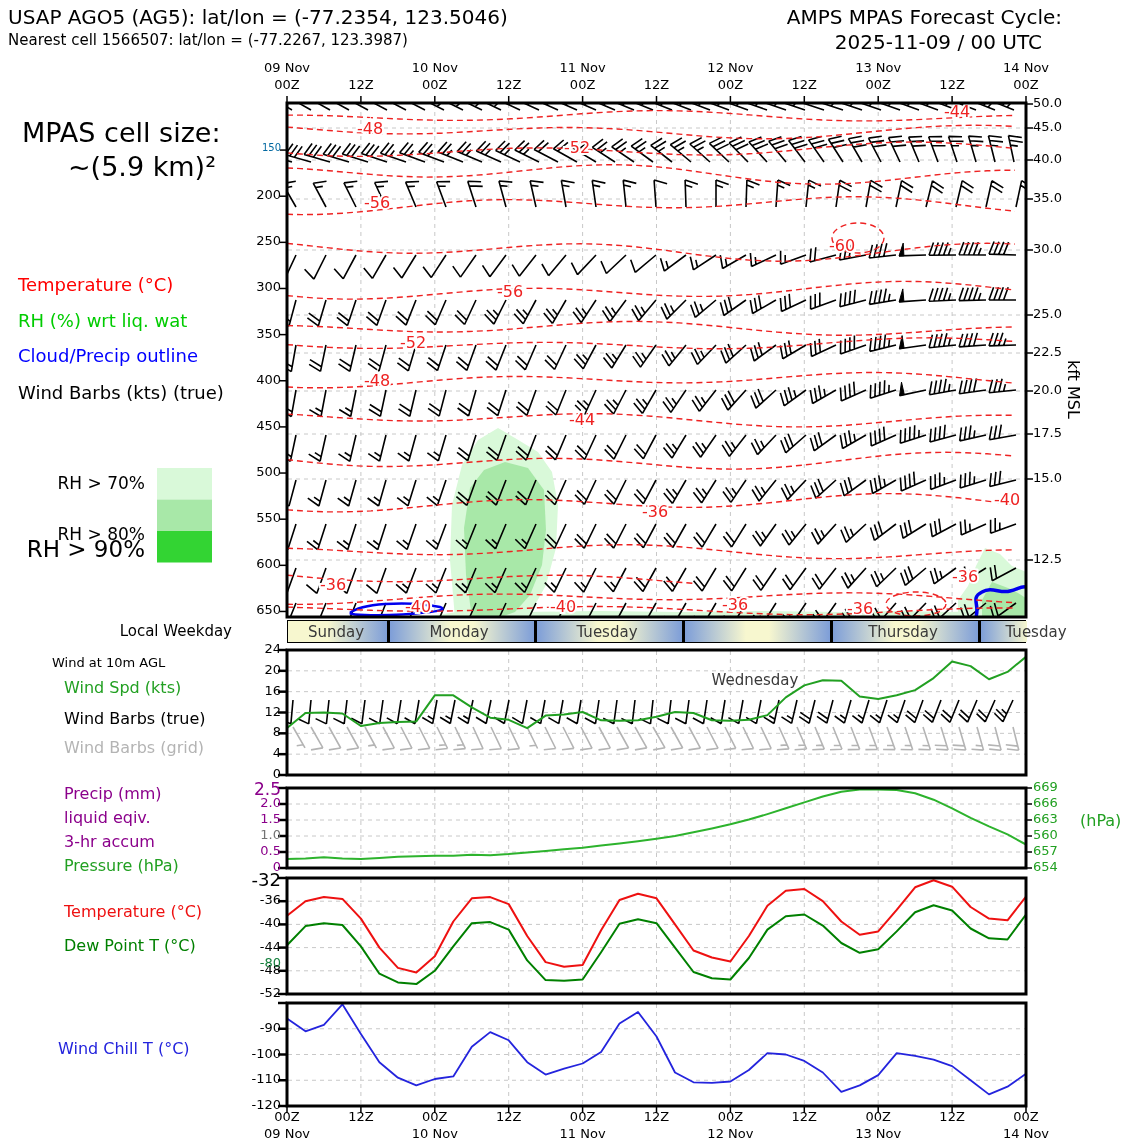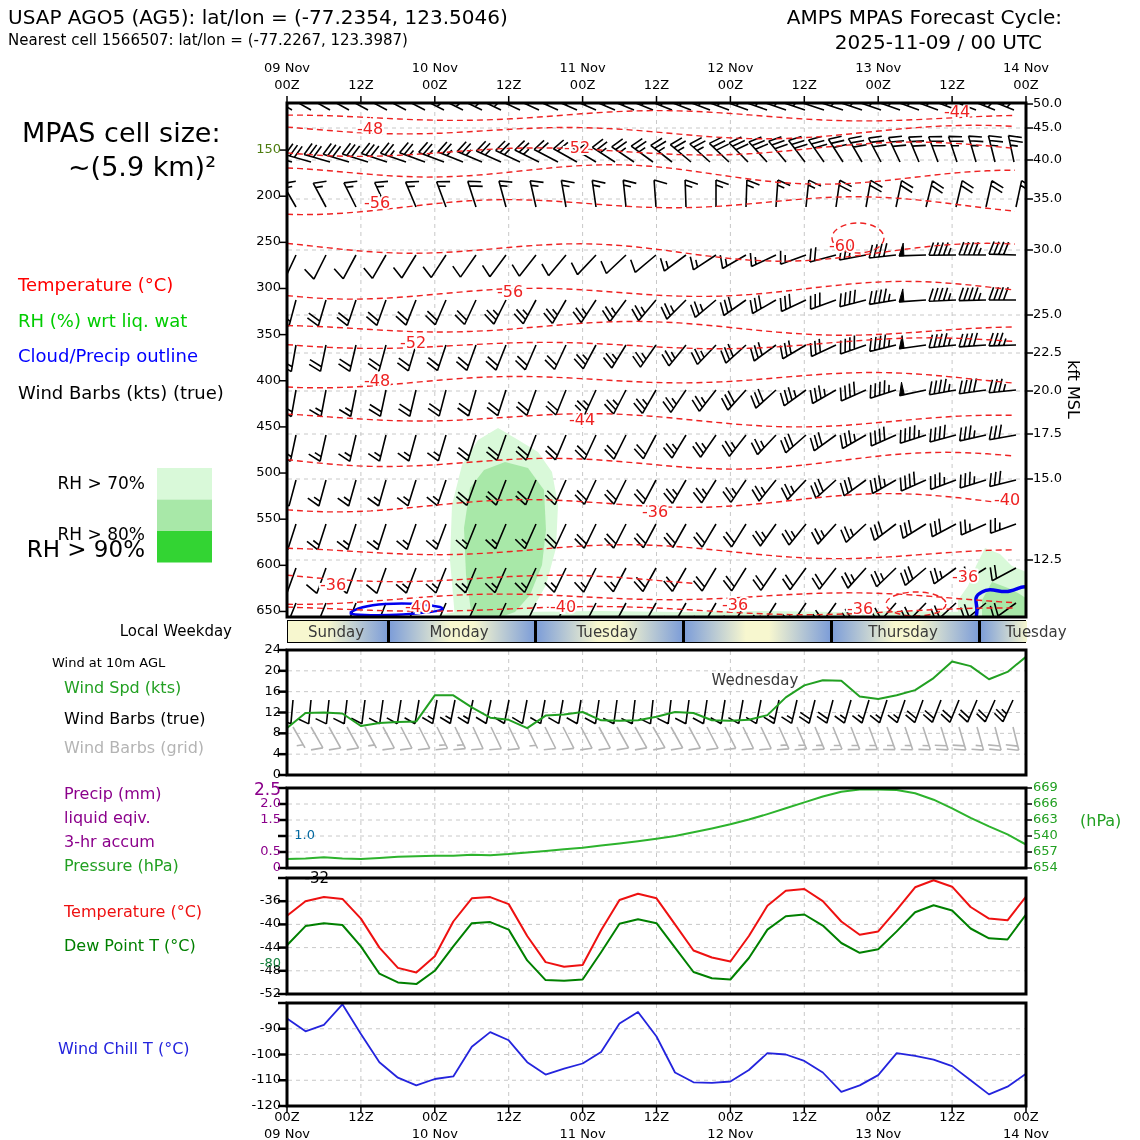--- a/index.html
+++ b/index.html
@@ -325,21 +325,21 @@
 <div class="lbl ctr" style="left: 434.8px; top: 61px; font-size: 13px; color: rgb(0, 0, 0);">10 Nov</div>
 <div class="lbl ctr" style="left: 434.8px; top: 1127px; font-size: 13px; color: rgb(0, 0, 0);">10 Nov</div>
 <div class="lbl ctr" style="left: 582.6px; top: 61px; font-size: 13px; color: rgb(0, 0, 0);">11 Nov</div>
 <div class="lbl ctr" style="left: 582.6px; top: 1127px; font-size: 13px; color: rgb(0, 0, 0);">11 Nov</div>
 <div class="lbl ctr" style="left: 730.4px; top: 61px; font-size: 13px; color: rgb(0, 0, 0);">12 Nov</div>
 <div class="lbl ctr" style="left: 730.4px; top: 1127px; font-size: 13px; color: rgb(0, 0, 0);">12 Nov</div>
 <div class="lbl ctr" style="left: 878.2px; top: 61px; font-size: 13px; color: rgb(0, 0, 0);">13 Nov</div>
 <div class="lbl ctr" style="left: 878.2px; top: 1127px; font-size: 13px; color: rgb(0, 0, 0);">13 Nov</div>
 <div class="lbl ctr" style="left: 1026px; top: 61px; font-size: 13px; color: rgb(0, 0, 0);">14 Nov</div>
 <div class="lbl ctr" style="left: 1026px; top: 1127px; font-size: 13px; color: rgb(0, 0, 0);">14 Nov</div>
-<div class="lbl rgt" style="left: 281px; top: 142.063px; font-size: 13px; color: #4d7c0f;">150</div>
+<div class="lbl rgt" style="left: 281px; top: 142.063px; font-size: 10px; color: #0369a1;">150</div>
 <div class="lbl rgt" style="left: 281px; top: 188.203px; font-size: 13px; color: rgb(0, 0, 0);">200</div>
 <div class="lbl rgt" style="left: 281px; top: 234.343px; font-size: 13px; color: rgb(0, 0, 0);">250</div>
 <div class="lbl rgt" style="left: 281px; top: 280.483px; font-size: 13px; color: rgb(0, 0, 0);">300</div>
 <div class="lbl rgt" style="left: 281px; top: 326.623px; font-size: 13px; color: rgb(0, 0, 0);">350</div>
 <div class="lbl rgt" style="left: 281px; top: 372.763px; font-size: 13px; color: rgb(0, 0, 0);">400</div>
 <div class="lbl rgt" style="left: 281px; top: 418.903px; font-size: 13px; color: rgb(0, 0, 0);">450</div>
 <div class="lbl rgt" style="left: 281px; top: 465.043px; font-size: 13px; color: rgb(0, 0, 0);">500</div>
 <div class="lbl rgt" style="left: 281px; top: 511.183px; font-size: 13px; color: rgb(0, 0, 0);">550</div>
 <div class="lbl rgt" style="left: 281px; top: 557.323px; font-size: 13px; color: rgb(0, 0, 0);">600</div>
 <div class="lbl rgt" style="left: 281px; top: 603.463px; font-size: 13px; color: rgb(0, 0, 0);">650</div>
@@ -357,30 +357,30 @@
 <div class="lbl rgt" style="left: 281px; top: 642px; font-size: 13px; color: rgb(0, 0, 0);">24</div>
 <div class="lbl rgt" style="left: 281px; top: 662.833px; font-size: 13px; color: rgb(0, 0, 0);">20</div>
 <div class="lbl rgt" style="left: 281px; top: 683.667px; font-size: 13px; color: rgb(0, 0, 0);">16</div>
 <div class="lbl rgt" style="left: 281px; top: 704.5px; font-size: 13px; color: rgb(0, 0, 0);">12</div>
 <div class="lbl rgt" style="left: 281px; top: 725.333px; font-size: 13px; color: rgb(0, 0, 0);">8</div>
 <div class="lbl rgt" style="left: 281px; top: 746.167px; font-size: 13px; color: rgb(0, 0, 0);">4</div>
 <div class="lbl rgt" style="left: 281px; top: 767px; font-size: 13px; color: rgb(0, 0, 0);">0</div>
 <div class="lbl rgt" style="left: 281px; top: 780px; font-size: 17px; color: rgb(139, 0, 139);">2.5</div>
 <div class="lbl rgt" style="left: 281px; top: 796px; font-size: 13px; color: rgb(139, 0, 139);">2.0</div>
 <div class="lbl rgt" style="left: 281px; top: 812px; font-size: 13px; color: rgb(139, 0, 139);">1.5</div>
-<div class="lbl rgt" style="left: 281px; top: 828px; font-size: 13px; color: #0369a1; margin-left: 34px;">1.0</div>
+<div class="lbl rgt" style="left: 281px; top: 828px; font-size: 13px; color: #737373;">1.0</div>
 <div class="lbl rgt" style="left: 281px; top: 844px; font-size: 13px; color: rgb(139, 0, 139);">0.5</div>
 <div class="lbl rgt" style="left: 281px; top: 860px; font-size: 13px; color: rgb(139, 0, 139);">0</div>
 <div class="lbl" style="left: 1033px; top: 780px; font-size: 13px; color: rgb(34, 160, 34);">669</div>
 <div class="lbl" style="left: 1033px; top: 796px; font-size: 13px; color: rgb(34, 160, 34);">666</div>
 <div class="lbl" style="left: 1033px; top: 812px; font-size: 13px; color: rgb(34, 160, 34);">663</div>
-<div class="lbl" style="left: 1033px; top: 828px; font-size: 13px; color: rgb(34, 160, 34);">540</div>
+<div class="lbl" style="left: 1033px; top: 828px; font-size: 13px; color: rgb(34, 160, 34);">560</div>
 <div class="lbl" style="left: 1033px; top: 844px; font-size: 13px; color: rgb(34, 160, 34);">657</div>
 <div class="lbl" style="left: 1033px; top: 860px; font-size: 13px; color: rgb(34, 160, 34);">654</div>
-<div class="lbl rgt" style="left: 281px; top: 870px; font-size: 15px; color: rgb(0, 0, 0); margin-left: 48px;">-32</div>
+<div class="lbl rgt" style="left: 281px; top: 870px; font-size: 18px; color: rgb(0, 0, 0);">-32</div>
 <div class="lbl rgt" style="left: 281px; top: 893.2px; font-size: 13px; color: rgb(0, 0, 0);">-36</div>
 <div class="lbl rgt" style="left: 281px; top: 916.4px; font-size: 13px; color: rgb(0, 0, 0);">-40</div>
 <div class="lbl rgt" style="left: 281px; top: 939.6px; font-size: 13px; color: rgb(0, 0, 0);">-44</div>
 <div class="lbl rgt" style="left: 281px; top: 962.8px; font-size: 13px; color: rgb(0, 0, 0);">-48</div>
 <div class="lbl rgt" style="left: 281px; top: 986px; font-size: 13px; color: rgb(0, 0, 0);">-52</div>
 <div class="lbl rgt" style="left: 281px; top: 956px; font-size: 13px; color: #15803d;">-80</div>
 <div class="lbl rgt" style="left: 281px; top: 1020.75px; font-size: 13px; color: rgb(0, 0, 0);">-90</div>
 <div class="lbl rgt" style="left: 281px; top: 1046.5px; font-size: 13px; color: rgb(0, 0, 0);">-100</div>
 <div class="lbl rgt" style="left: 281px; top: 1072.25px; font-size: 13px; color: rgb(0, 0, 0);">-110</div>
 <div class="lbl rgt" style="left: 281px; top: 1098px; font-size: 13px; color: rgb(0, 0, 0);">-120</div>

